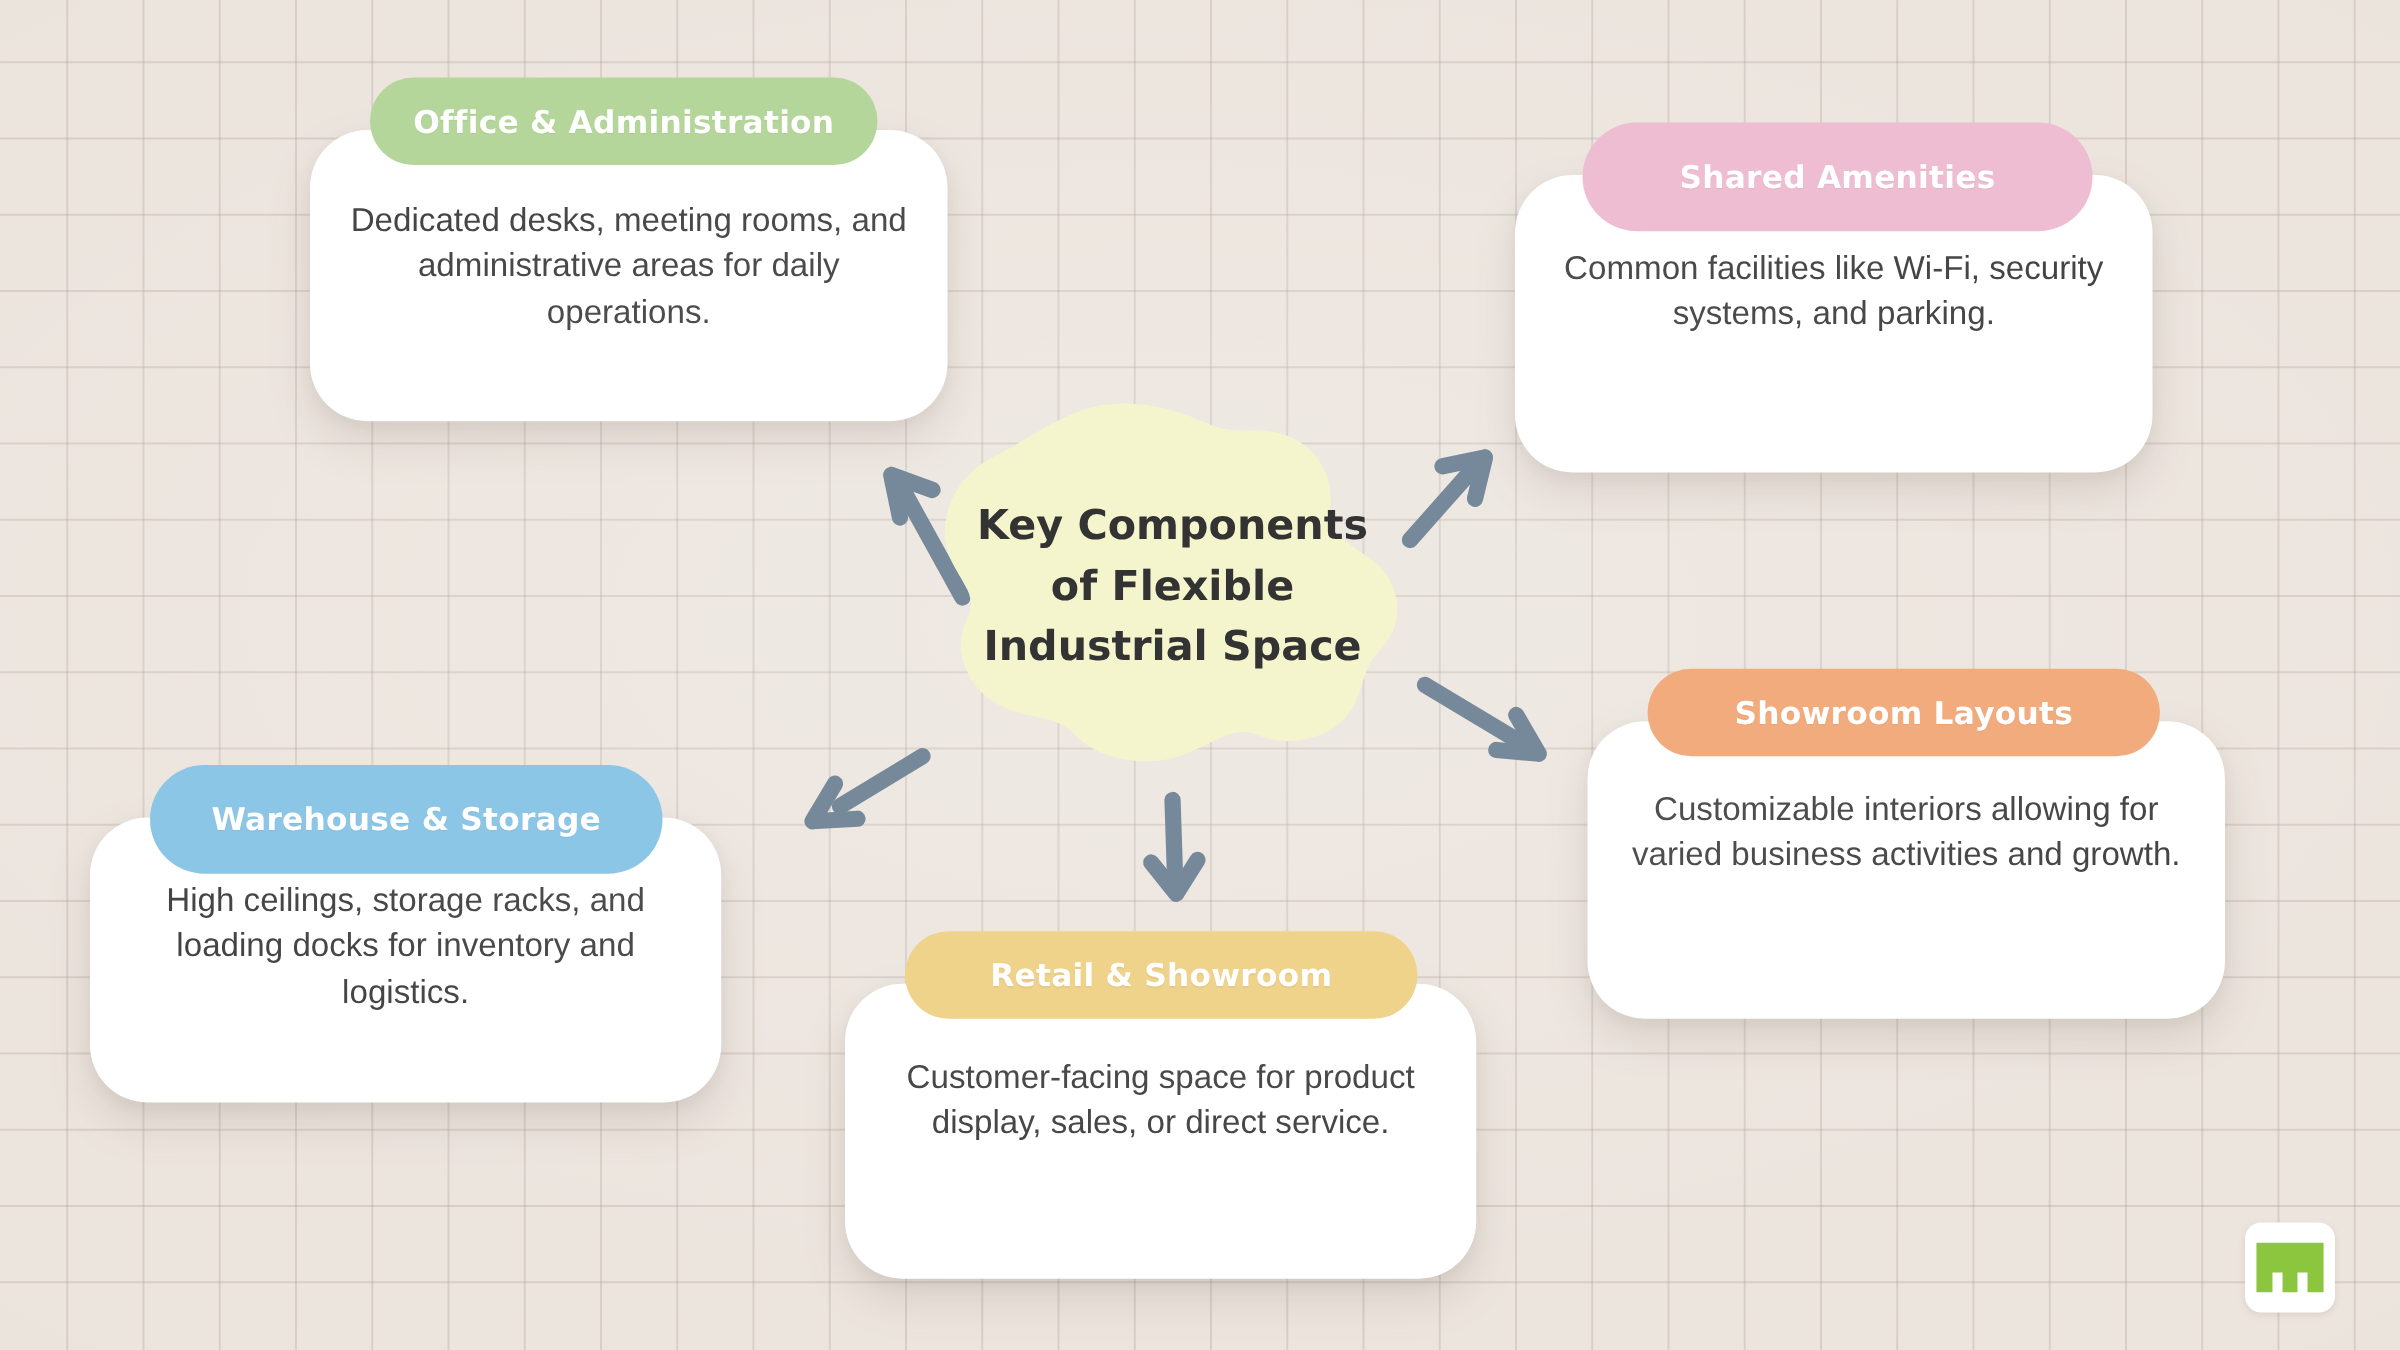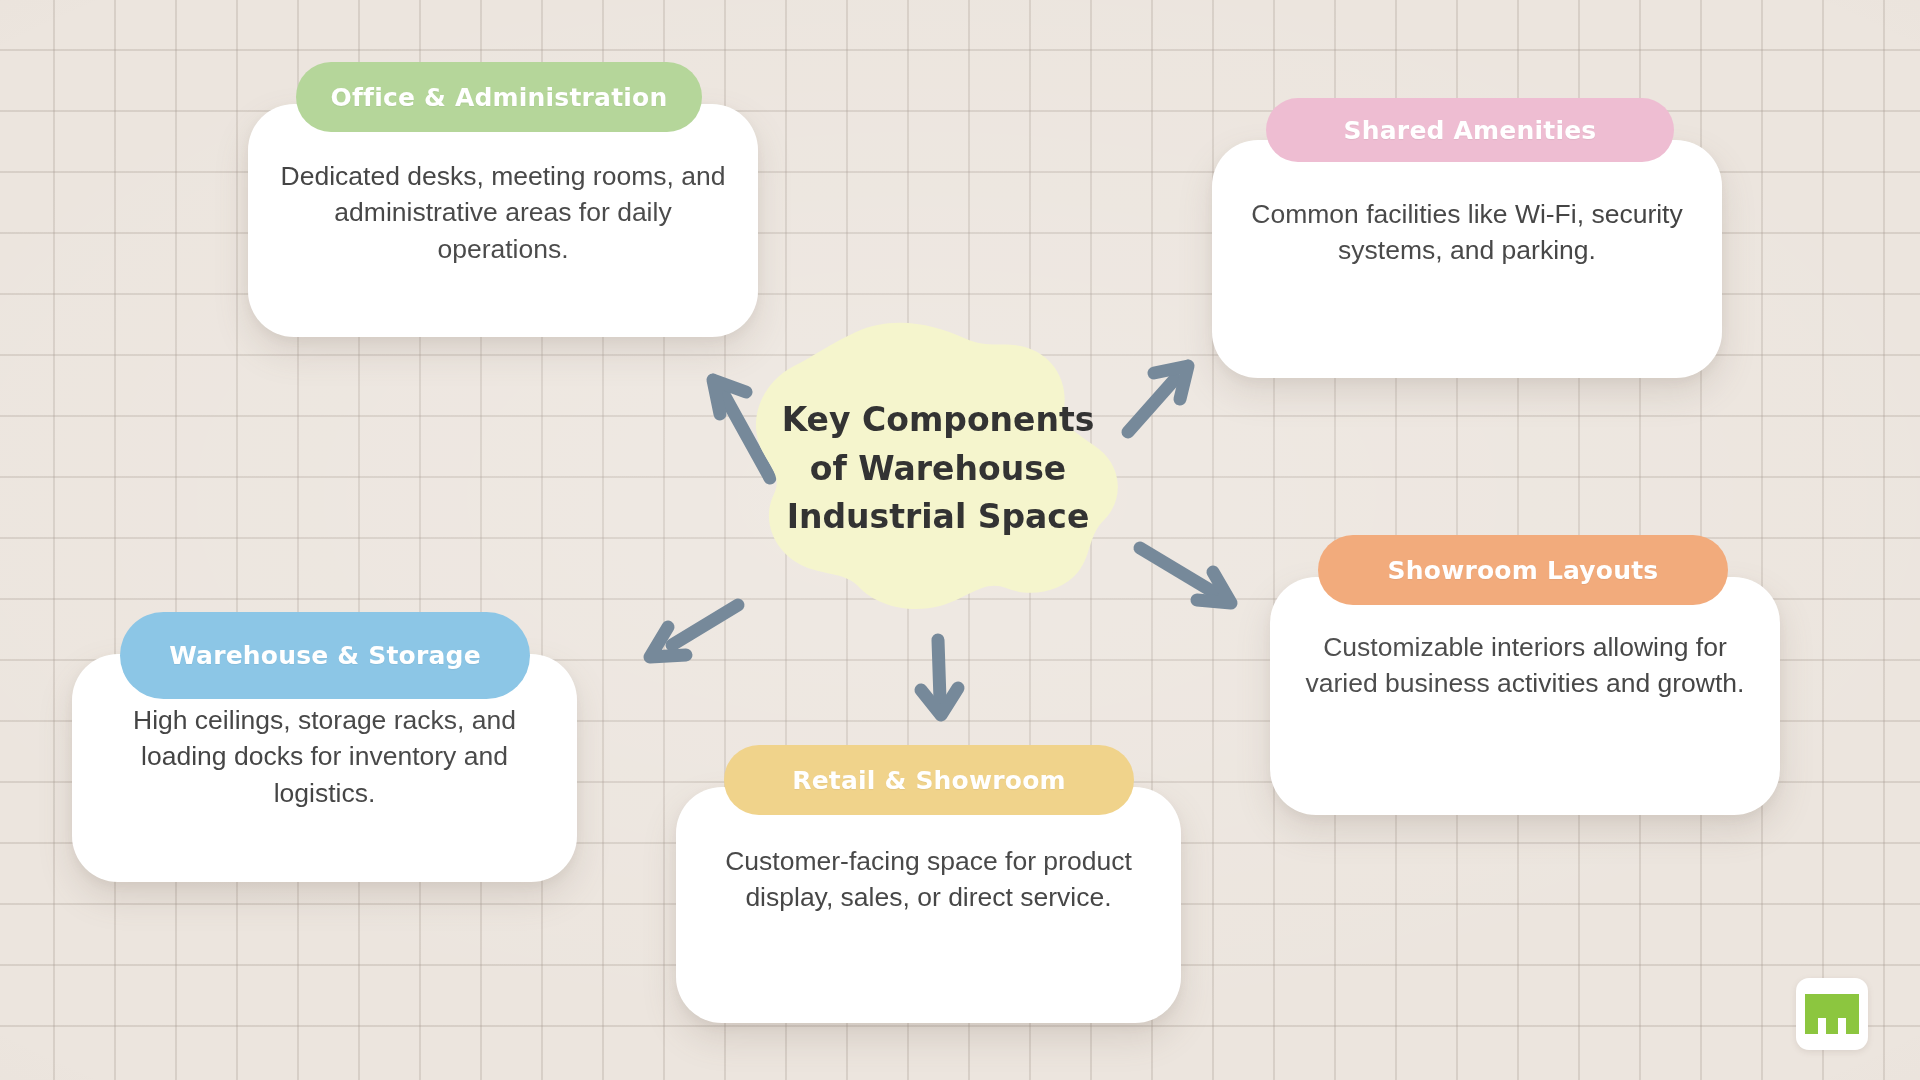--- a/index.html
+++ b/index.html
@@ -208,21 +208,21 @@
     </div>
     <div class="card-header" style="left:48px; top:0; height:70px; min-width:406px; background:#b5d69a;">
       <span>Office &amp; Administration</span>
     </div>
   </div>
 
   <div class="card" style="left:1212px; top:98px; width:510px; height:280px;">
     <div class="card-body" style="left:0; top:42px; width:510px; height:238px; padding-top:56px;">
       <div class="card-text">Common facilities like Wi-Fi, security systems, and parking.</div>
     </div>
-    <div class="card-header" style="left:54px; top:0; height:64px; min-width:408px; background:#eebdd2;">
+    <div class="card-header" style="left:54px; top:0; height:87px; min-width:408px; background:#eebdd2;">
       <span>Shared Amenities</span>
     </div>
   </div>
 
   <div class="card" style="left:72px; top:612px; width:505px; height:270px;">
     <div class="card-body" style="left:0; top:42px; width:505px; height:228px; padding-top:48px;">
       <div class="card-text">High ceilings, storage racks, and loading docks for inventory and logistics.</div>
     </div>
     <div class="card-header" style="left:48px; top:0; height:87px; min-width:410px; background:#8cc6e6;">
       <span>Warehouse &amp; Storage</span>
@@ -260,21 +260,21 @@
                C232 257, 216 276, 188 284
                C158 292, 124 284, 106 264
                C92 249, 66 254, 44 240
                C20 225, 10 196, 22 172
                C32 152, 12 140, 6 118
                C-2 90, 14 58, 42 44
                C64 33, 76 23, 104 10 Z" fill="#f5f5cd"></path>
     </svg>
     <div id="center-title">
       <span>Key Components</span>
-      <span>of Warehouse</span>
+      <span>of Flexible</span>
       <span>Industrial Space</span>
     </div>
   </div>
 
   <div id="brand">
     <div id="brand-logo">
       <svg width="54" height="40" viewBox="0 0 54 40">
         <path d="M0 0 H54 V40 H41 V24 H33 V40 H21 V24 H13 V40 H0 Z" fill="#8cc63f"></path>
       </svg>
     </div>

